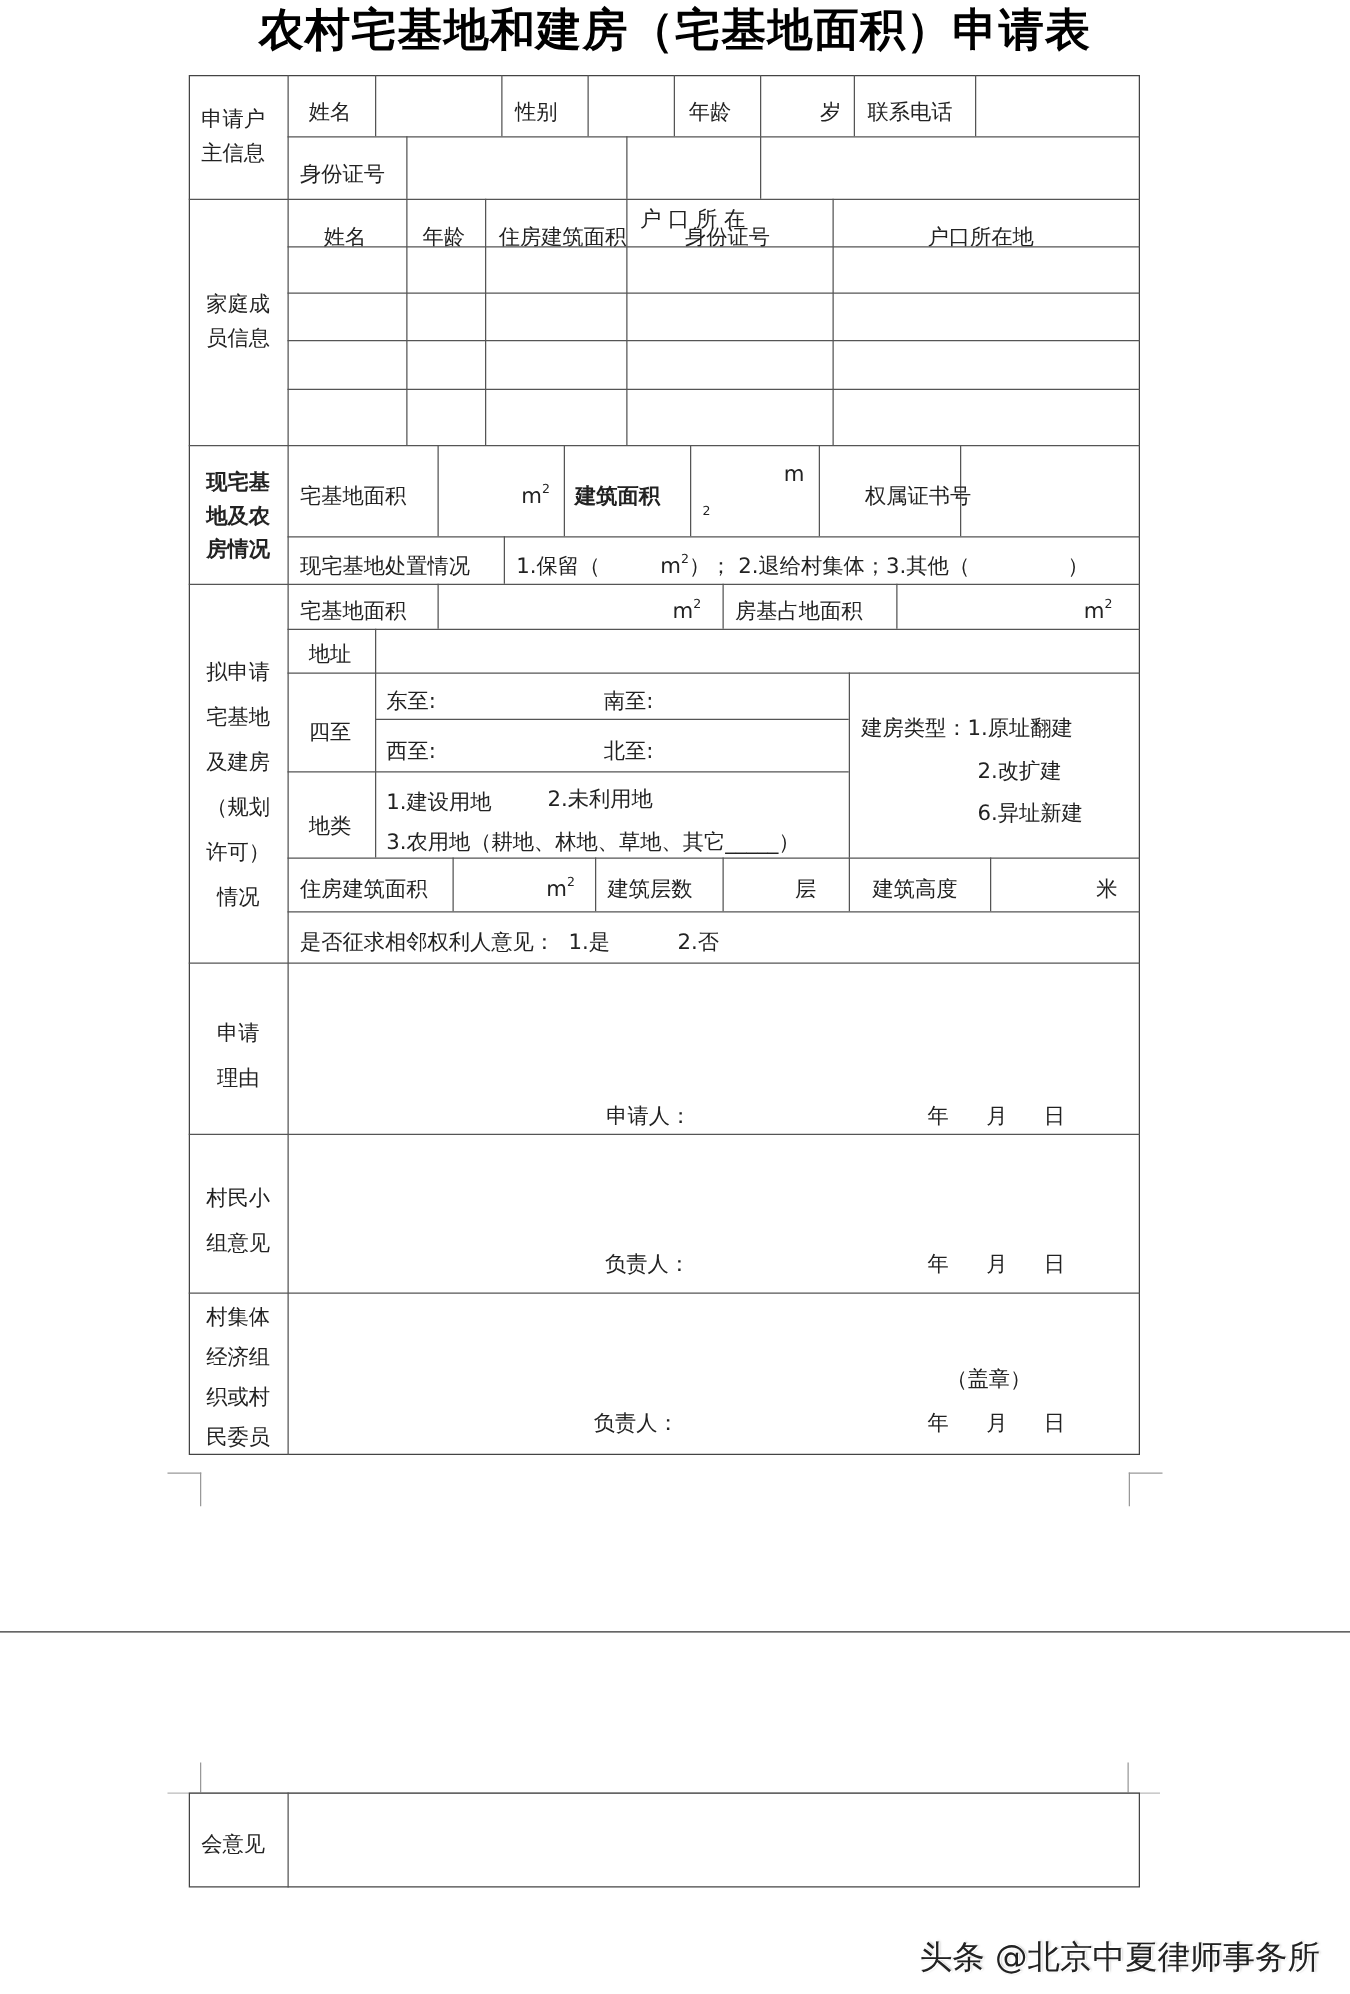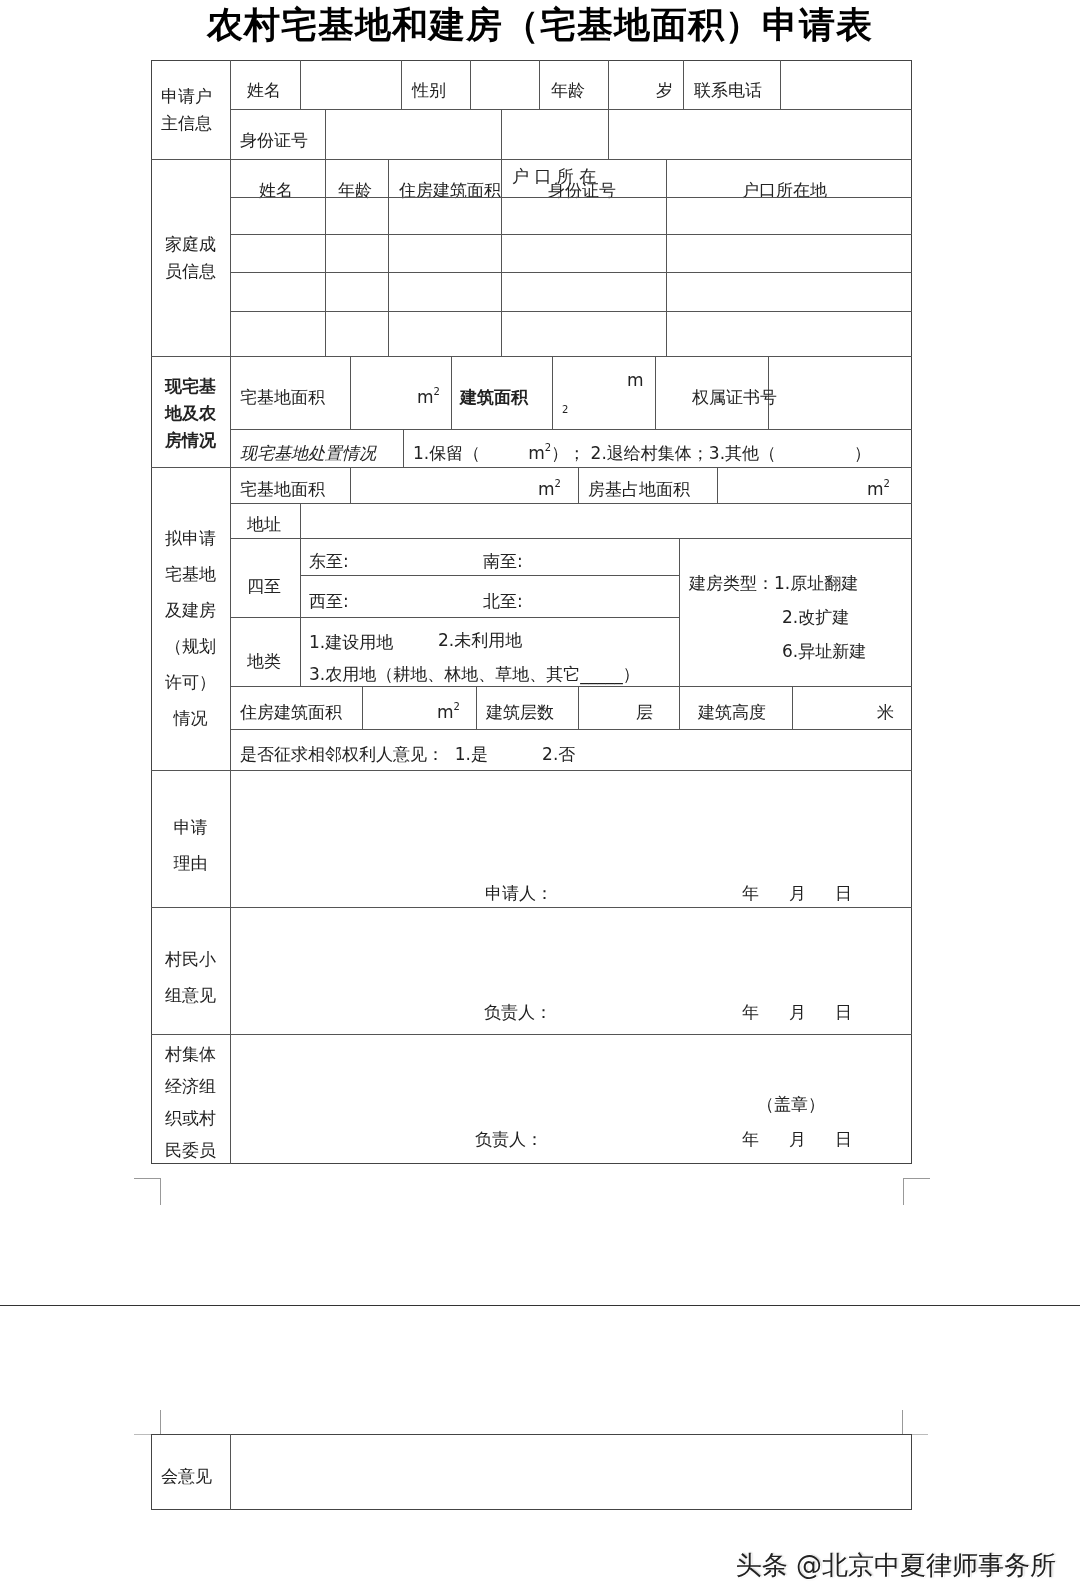--- a/index.html
+++ b/index.html
@@ -105,21 +105,21 @@
   <div class="t" style="left:240px; top:387px;">宅基地面积</div>
   <div class="field" style="left:352px; top:358px; width:97px; height:69px;"></div>
   <div class="t" style="left:417px; top:387px;"><span>m</span><sup>2</sup></div>
   <div class="t" style="left:460px; top:387px;font-weight:bold;">建筑面积</div>
   <div class="field" style="left:554px; top:358px; width:99px; height:69px;"></div>
   <div class="t" style="left:627px; top:370px;">m</div>
   <div class="t" style="left:562px; top:400px; font-size:10px;">2</div>
   <div class="t" style="left:665px; top:387px;margin-left:27px;">权属证书号</div>
   <div class="field" style="left:770px; top:358px; width:140px; height:69px;"></div>
 
-  <div class="t" style="left:240px; top:443px;font-style:italic;">现宅基地处置情况</div>
+  <div class="t" style="left:240px; top:443px;">现宅基地处置情况</div>
   <div class="t" style="left:413px; top:443px;">
     <span>1.保留（</span><span style="display:inline-block;width:48px;"></span><span>m</span><sup>2</sup><span>）；</span>
     <span>2.退给村集体；</span><span>3.其他（</span><span style="display:inline-block;width:78px;"></span><span>）</span>
   </div>
 
   <div class="vlabel" style="left:151px; top:520px; width:79px; line-height:36px;">
     <div>拟申请</div>
     <div>宅基地</div>
     <div>及建房</div>
     <div>（规划</div>

